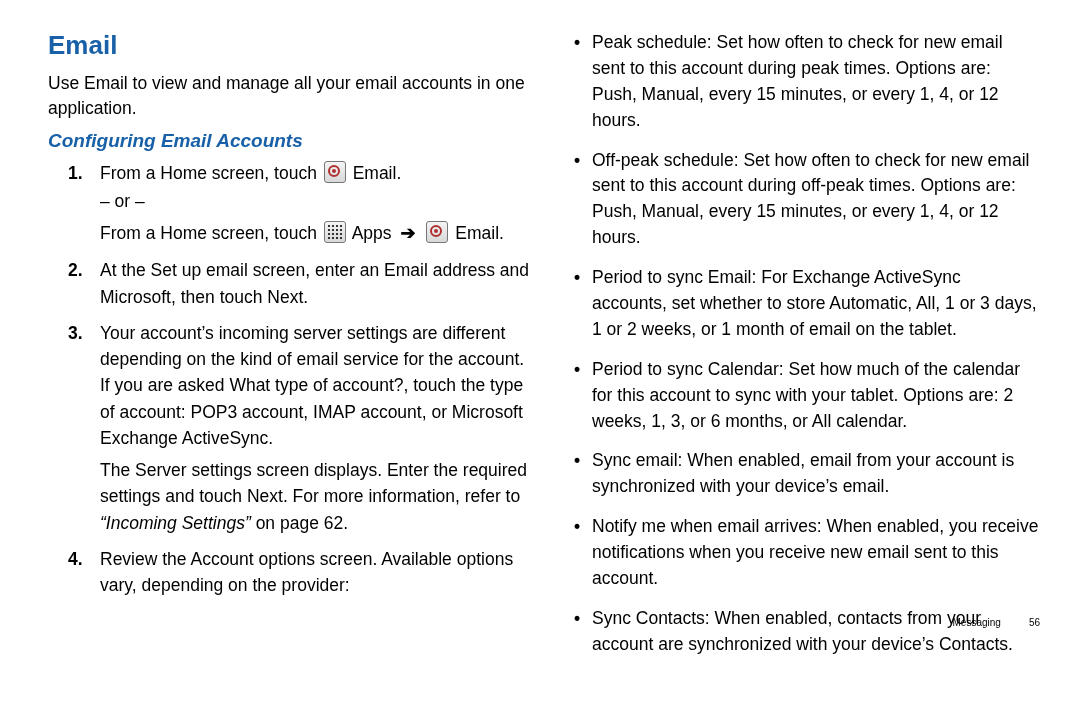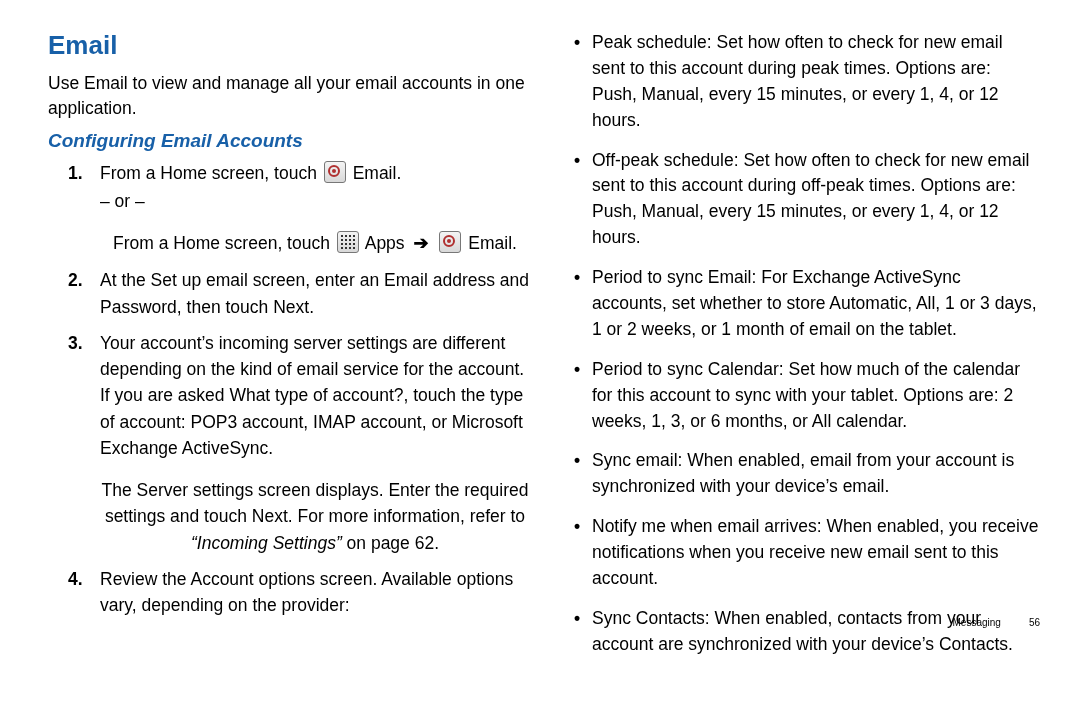--- a/index.html
+++ b/index.html
@@ -66,21 +66,21 @@
     content: counter(step) ".";
     position: absolute;
     left: -28px;
     top: 0;
     font-weight: bold;
     font-size: 17.5px;
   }
   .or-line {
     margin: 2px 0 4px 0;
   }
-  .sub-block { margin-top: 16px; text-align: center; }
+  .sub-block { margin-top: 6px; }
   .b { font-weight: normal; }
   .ital { font-style: italic; }
   ul.bullets {
     list-style: none;
     margin: 0;
     padding: 0 0 0 22px;
   }
   ul.bullets > li {
     position: relative;
     font-size: 17.5px;
@@ -179,21 +179,21 @@
           <div class="sub-block">
             <span>From a Home screen, touch </span>
             <span class="icon-box icon-apps"></span>
             <span class="b">Apps</span>
             <span class="arrow">➔</span>
             <span class="icon-box icon-email"></span>
             <span class="b">Email</span>.
           </div>
         </li>
         <li>
-          <span>At the Set up email screen, enter an </span><span class="b">Email address</span><span> and </span><span class="b">Password</span><span>, then touch </span><span class="b">Next</span><span>.</span>
+          <span>At the Set up email screen, enter an </span><span class="b">Email address</span><span> and </span><span class="b">Microsoft</span><span>, then touch </span><span class="b">Next</span><span>.</span>
         </li>
         <li>
           <span>Your account’s incoming server settings are different depending on the kind of email service for the account. If you are asked </span><span class="b">What type of account?</span><span>, touch the type of account: </span><span class="b">POP3 account</span><span>, </span><span class="b">IMAP account</span><span>, or </span><span class="b">Microsoft Exchange ActiveSync</span><span>.</span>
           <div class="sub-block">
             <span>The Server settings screen displays. Enter the required settings and touch </span><span class="b">Next</span><span>. For more information, refer to </span><span class="ital">“Incoming Settings”</span><span> on page 62.</span>
           </div>
         </li>
         <li>Review the Account options screen. Available options vary, depending on the provider:</li>
       </ol>
     </div>

